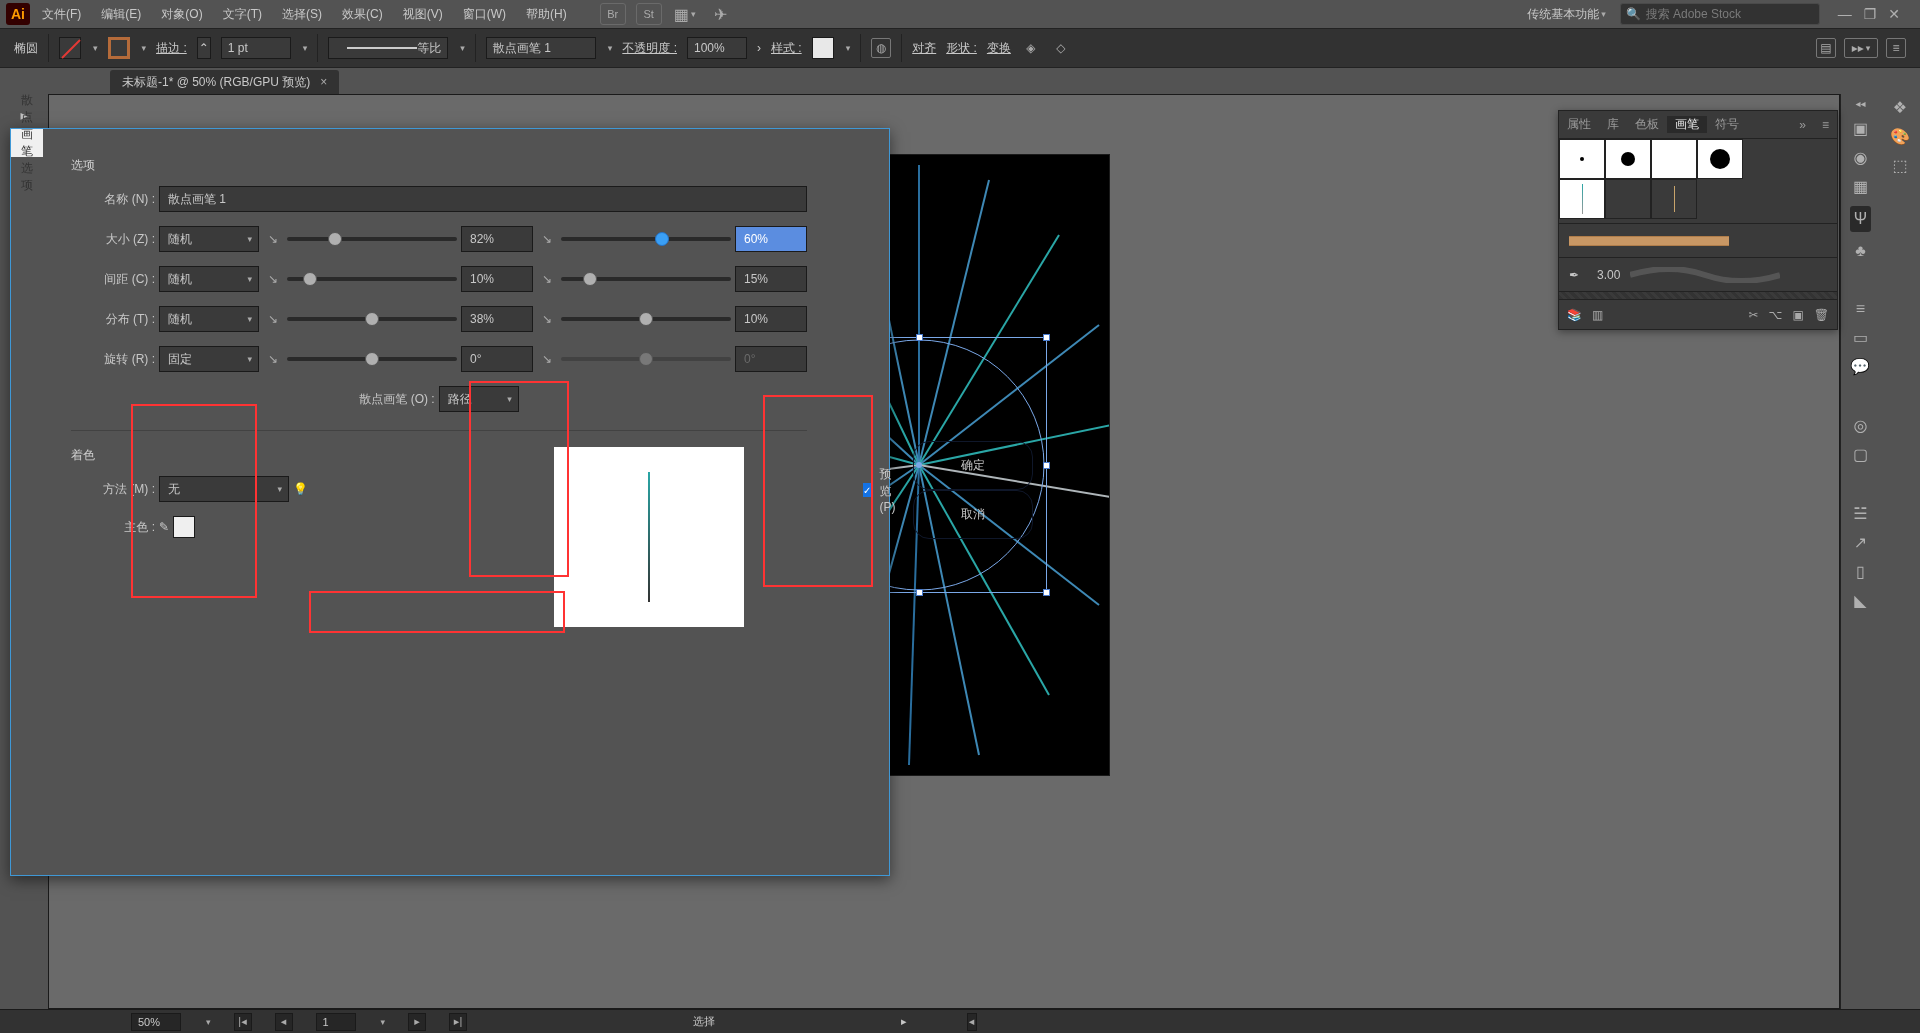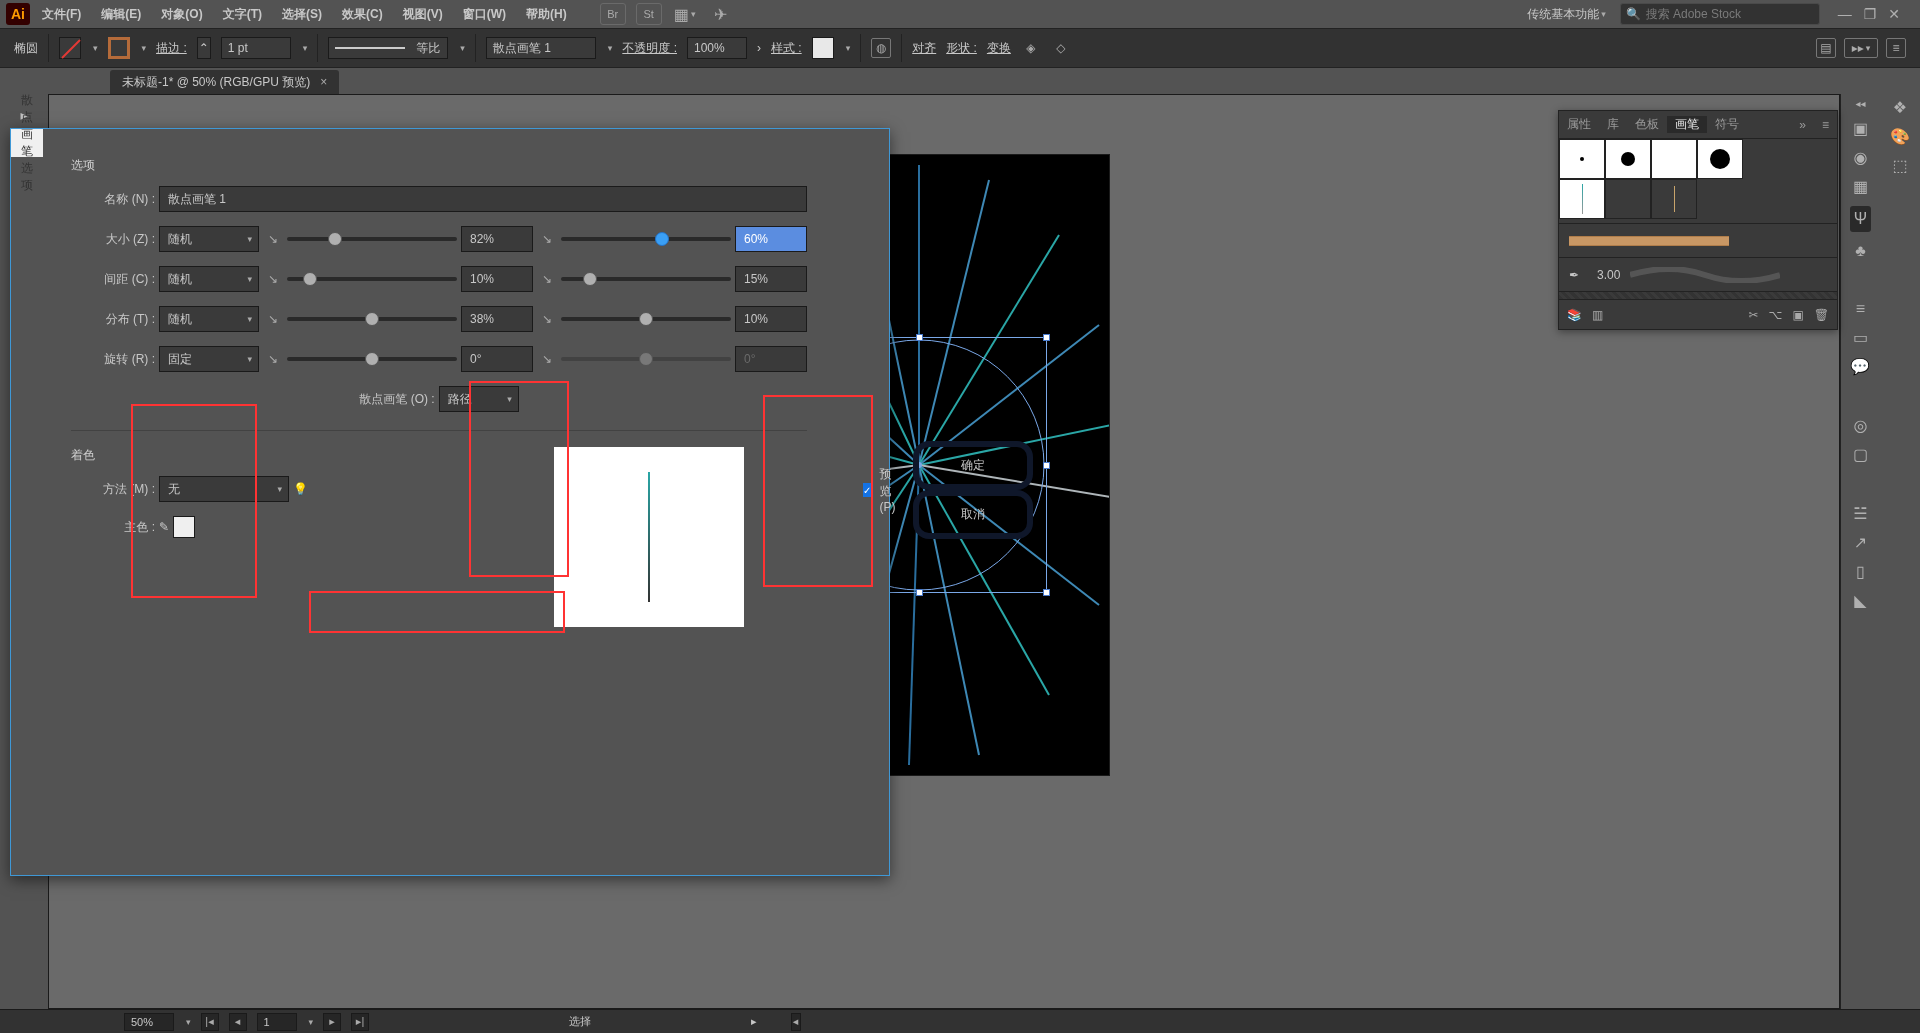--- a/index.html
+++ b/index.html
@@ -13,21 +13,21 @@
     --border:#4a4a4a;
     --accent:#1473e6;
     --highlight:#ff3333;
     --dlg-border:#3f98d6;
   }
   *{box-sizing:border-box;font-family:"Microsoft YaHei",Segoe UI,Arial,sans-serif;}
   body{margin:0;background:var(--bg-light);color:var(--text);font-size:12px;overflow:hidden;width:1920px;height:1033px;}
   
   .menubar{height:28px;background:var(--bg-light);display:flex;align-items:center;padding:0 6px;gap:4px;}
   .ai-logo{width:24px;height:22px;background:#330000;color:#ff9a00;font-weight:bold;display:flex;align-items:center;justify-content:center;border-radius:3px;font-size:14px;}
-  .menu-item{padding:4px 8px;color:var(--text);cursor:default;font-weight:bold;}
+  .menu-item{padding:4px 8px;color:var(--text);cursor:default;}
   .menu-gap{flex:1;}
   .menu-icon{width:26px;height:22px;display:flex;align-items:center;justify-content:center;color:#aaa;border:1px solid #6a6a6a;border-radius:3px;margin:0 3px;font-size:11px;}
   .essentials-btn{padding:3px 10px;color:var(--text);display:flex;align-items:center;}
   .search-box{width:200px;height:22px;background:var(--bg-med);border:1px solid var(--border);border-radius:3px;display:flex;align-items:center;padding:0 6px;color:#7a7a7a;}
   .win-ctrl{display:flex;gap:12px;padding:0 14px;color:#b0b0b0;font-size:14px;}
   
   .optionsbar{height:40px;background:var(--bg-med);border-top:1px solid #222;border-bottom:1px solid #222;display:flex;align-items:center;padding:0 14px;gap:10px;}
   .ob-label{color:var(--text);}
   .ob-underline{text-decoration:underline;}
   .swatch{width:22px;height:22px;background:var(--bg-panel);border:1px solid #1a1a1a;display:inline-flex;align-items:center;justify-content:center;position:relative;}
@@ -57,21 +57,21 @@
   .brush-grid{display:flex;height:40px;}
   .brush-cell{width:46px;height:40px;border:1px solid #222;background:#fff;display:flex;align-items:center;justify-content:center;}
   .brush-cell.sel{outline:2px solid #fff;outline-offset:-3px;background:#fff;}
   .brush-row{height:34px;border-top:1px solid #222;display:flex;align-items:center;padding:0 10px;gap:10px;color:var(--text);}
   .brush-row .stroke{flex:1;height:2px;background:#000;}
   .brush-row.basic .stroke{height:3px;}
   .brush-row svg{display:block;}
   .float-footer{height:30px;border-top:1px solid #222;display:flex;align-items:center;gap:10px;padding:0 8px;color:#aaa;}
   .float-footer .gap{flex:1;}
   
-  .statusbar{height:24px;background:var(--bg-med);display:flex;align-items:center;padding:0 14px;gap:10px;color:var(--text);font-size:11px;border-top:1px solid #1a1a1a;}
+  .statusbar{height:24px;background:var(--bg-med);display:flex;align-items:center;padding:0 8px;gap:23px;color:var(--text);font-size:11px;border-top:1px solid #1a1a1a;}
   .sb-input{background:#262626;border:1px solid #1a1a1a;height:18px;display:inline-flex;align-items:center;padding:0 6px;min-width:50px;}
   .sb-btn{width:18px;height:18px;display:flex;align-items:center;justify-content:center;color:#aaa;border:1px solid #1a1a1a;background:#262626;}
   
   .dialog{position:absolute;left:10px;top:128px;width:880px;height:748px;background:var(--bg-light);border:1px solid var(--dlg-border);box-shadow:0 4px 14px rgba(0,0,0,.5);display:flex;flex-direction:row;}
   .dlg-title{height:28px;background:#f0f0f0;color:#333;display:flex;align-items:center;padding:0 10px;font-size:12px;}
   .dlg-body{flex:1;padding:28px 28px;color:var(--text);}
   .dlg-sect-label{color:#cfcfcf;margin-bottom:12px;}
   .row{display:flex;align-items:center;gap:4px;margin-bottom:14px;}
   .rlabel{width:84px;text-align:right;color:var(--text);}
   .dd{background:#3a3a3a;border:1px solid #1a1a1a;height:26px;display:flex;align-items:center;padding:0 8px;min-width:100px;position:relative;color:var(--text);}
@@ -87,21 +87,21 @@
   .hl1{left:120px;top:275px;width:126px;height:194px;}
   .hl2{left:458px;top:252px;width:100px;height:196px;}
   .hl3{left:752px;top:266px;width:110px;height:192px;}
   .hl4{left:298px;top:462px;width:256px;height:42px;}
   .dlg-body hr{border:0;border-top:1px solid #424242;margin:18px 0 16px;}
   .preview-box{width:190px;height:180px;background:#fff;margin:0 auto;display:flex;align-items:center;justify-content:center;}
   .preview-stroke{width:2px;height:130px;background:linear-gradient(#2aa6a6,#333);}
   .dlg-footer{display:flex;align-items:center;justify-content:space-between;padding:0 28px 24px;}
   .chk{display:flex;align-items:center;gap:8px;}
   .chk-box{width:14px;height:14px;background:var(--accent);display:flex;align-items:center;justify-content:center;color:#fff;font-size:10px;}
-  .btn{min-width:120px;height:49px;border:6px solid #0f172a;border-radius:16px;background:transparent;color:var(--text);display:inline-flex;align-items:center;justify-content:center;margin-left:12px;text-align:center;}
+  .btn{min-width:120px;height:49px;border:1px solid #0f172a;border-radius:16px;background:transparent;color:var(--text);display:inline-flex;align-items:center;justify-content:center;margin-left:12px;text-align:center;}
   
   .selbox{position:absolute;border:1px solid #7aa8e8;}
   .handle{position:absolute;width:7px;height:7px;background:#fff;border:1px solid #4a7acb;}
   
   .rays{position:absolute;inset:0;}
 </style>
 </head>
 <body>
 
 <div class="menubar">
@@ -145,21 +145,21 @@
       </svg>
     </span>
     <span class="chev">▾</span>
   <span class="swatch" style="border:3px solid #b56b3a;background:#3a3a3a;"></span>
     <span class="chev">▾</span>
   <span class="ob-label ob-underline">描边 :</span>
   <span class="ob-input" style="width:14px;justify-content:center">⌃</span>
   <span class="ob-input" style="width:70px">1 pt</span>
     <span class="chev">▾</span>
   <div class="ob-sep"></div>
-  <span class="ob-input" style="width:120px;gap:11px">
+  <span class="ob-input" style="width:120px;justify-content:flex-end;gap:0">
     <svg width="70" height="6">
         <line x1="0" y1="3" x2="70" y2="3" stroke="#ccc" stroke-width="2"></line>
       </svg>
     <span>等比</span>
   </span>
     <span class="chev">▾</span>
   <div class="ob-sep"></div>
   <span class="ob-input" style="width:110px">散点画笔 1</span>
     <span class="chev">▾</span>
   <span class="ob-label ob-underline">不透明度 :</span>

